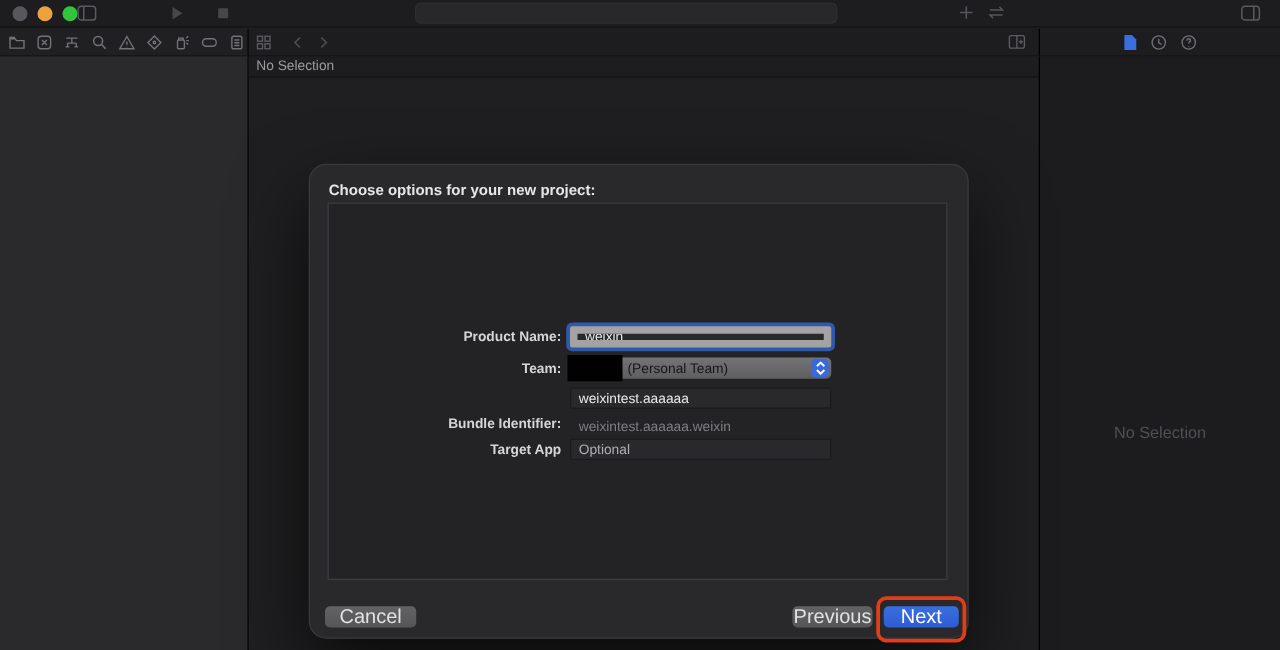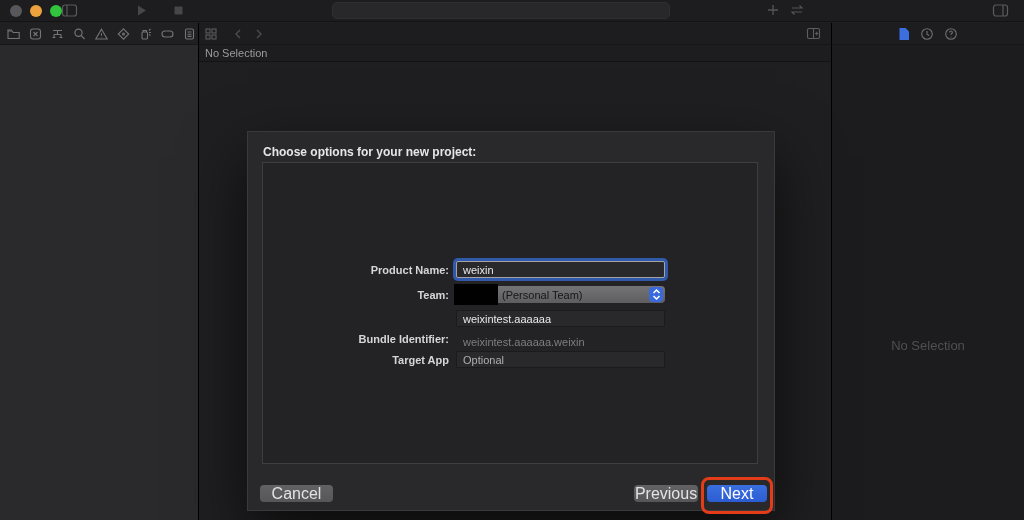--- a/index.html
+++ b/index.html
@@ -31,36 +31,36 @@
              display:flex; align-items:center; padding-left:6px;
              font-size:11px; color:#9b9ba0; }
   .inspector { width:193px; background:#1c1c1e; border-left:1px solid #000;
                display:flex; justify-content:center; align-items:flex-start; }
   .insp-empty { margin-top:293px; font-size:13px; color:#4f4f54; }
 
   svg.ic { display:block; }
 
   
   .dialog { position:absolute; left:247px; top:131px; width:528px; height:380px;
-            background:#29292b; border:1px solid #3a3a3d; border-radius:0;
+            background:#29292b; border:1px solid #3a3a3d; border-radius:14px;
             box-shadow:0 25px 60px rgba(0,0,0,.65); z-index:3; }
   .dlg-title { position:absolute; left:15px; top:13px; font-size:12px; font-weight:bold; color:#e6e6e8; }
   .panel { position:absolute; left:14px; top:30px; width:496px; height:302px;
            background:#232325; border:1px solid #3e3e41; }
 
   .frow { position:absolute; left:0; height:17px; width:100%; display:flex; align-items:center; }
   .flabel { position:absolute; left:0; width:201px; text-align:right;
             font-size:11px; color:#d6d6d9;font-weight:bold; }
   .flabel.bold { font-weight:bold; }
   .fctrl { position:absolute; left:208px; width:209px; height:17px; }
 
   .tf { width:100%; height:100%; background:#29292c; border:1px solid #1b1b1d;
         border-radius:1px; font-size:11px; color:#e9e9eb; display:flex; align-items:center;
         padding:0 6px; white-space:nowrap; overflow:hidden; }
-  .tf.focused { border:1px solid #a3a3a3; box-shadow:0 0 0 3px rgba(50,99,196,.85); border-radius:2px; }
+  .tf.focused { border:6px solid #a3a3a3; box-shadow:0 0 0 3px rgba(50,99,196,.85); border-radius:2px; }
   .tf .placeholder { color:#aeaeb3; }
   .plain-value { font-size:11px; color:#7e7e83; padding-left:7px; }
 
   .popup { position:relative; width:100%; height:17px; border-radius:4px;
            background:linear-gradient(#747477,#5e5e61); display:flex; align-items:center;
            font-size:11px; color:#161618; padding-left:46px; white-space:nowrap; }
   .redaction { position:absolute; left:-2px; top:-2px; width:44px; height:21px; background:#010101; }
   .stepper { position:absolute; right:2px; top:1px; width:14px; height:15px;
              background:#3a69de; border-radius:4px; display:flex; align-items:center; justify-content:center; }
 

